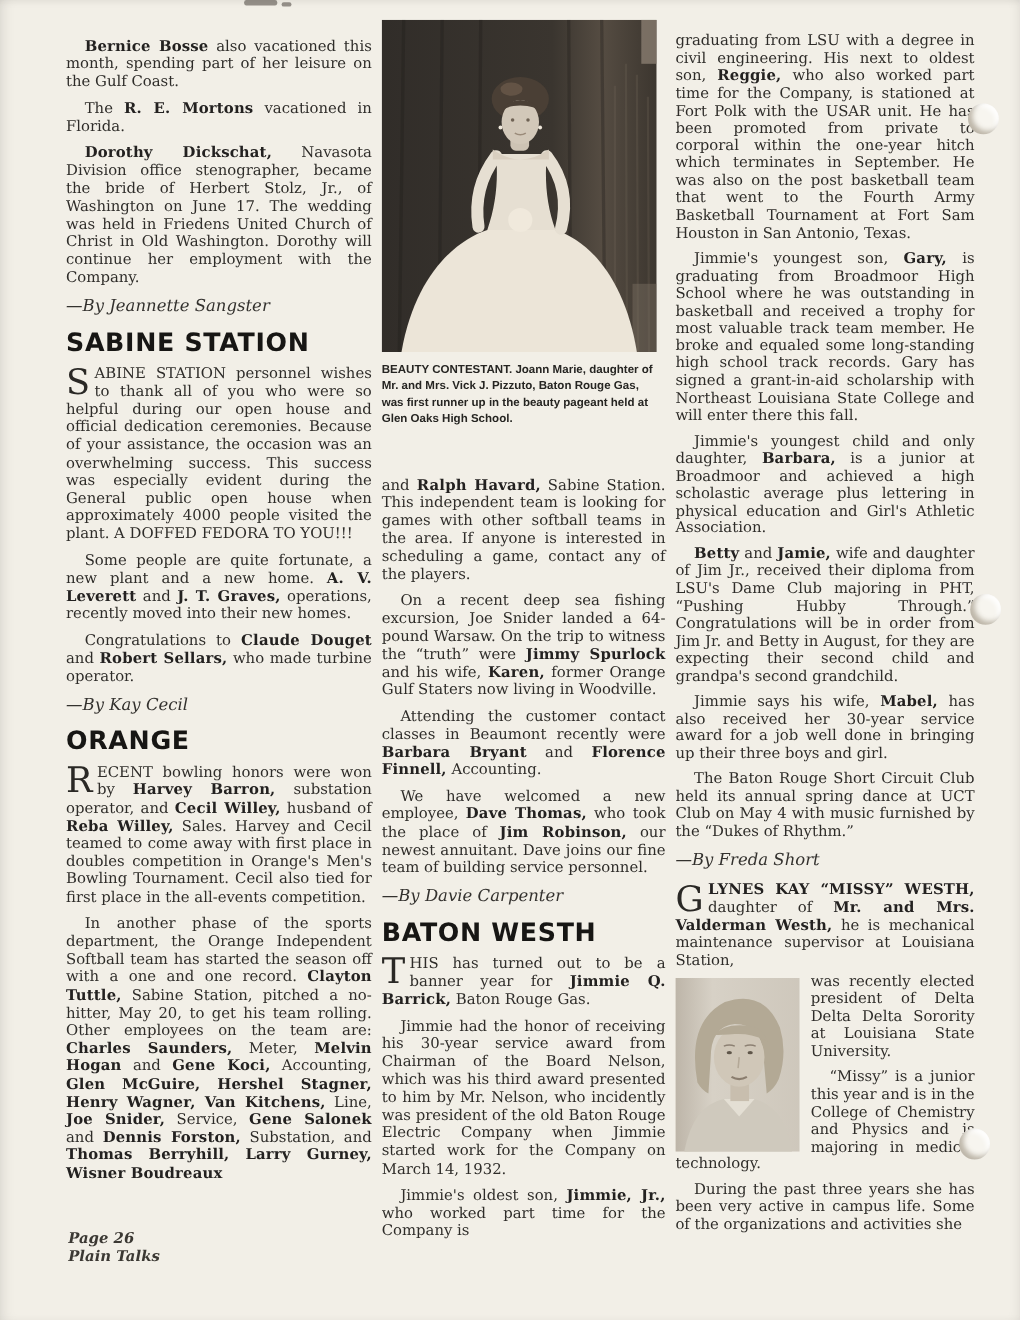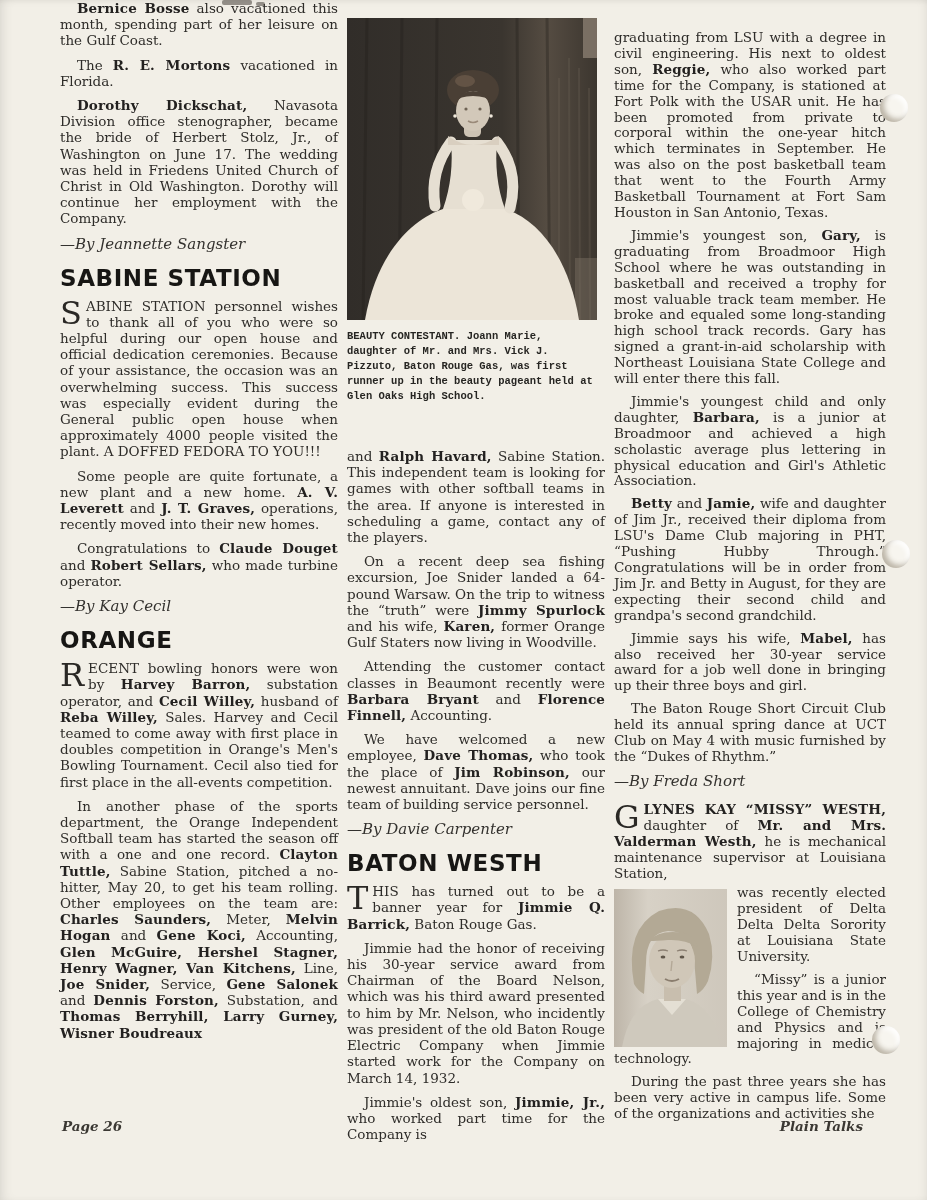--- a/index.html
+++ b/index.html
@@ -1,40 +1,40 @@
 <!DOCTYPE html>
 <html><head>
 <meta charset="utf-8">
 <style>
   html,body{margin:0;padding:0;background:#e8e5de;}
   .page{position:relative;width:927px;height:1200px;background:#f2efe7;overflow:hidden;
         font-family:"DejaVu Serif",serif;color:#2e2c29;
         box-shadow:inset 8px 0 14px -8px rgba(0,0,0,.14), inset -6px 0 12px -7px rgba(0,0,0,.10), inset 0 6px 10px -7px rgba(0,0,0,.08);}
   .cols{display:grid;grid-template-columns:278px 258px 272px;column-gap:9px;padding-left:60px;}
   .col{min-width:0;}
-  .col-left{}
+  .col-left{padding-top:34px;}
   .col-mid{padding-top:18px;}
   .col-right{padding-top:30px;}
   .para{font-size:13.5px;line-height:16.2px;text-align:justify;text-indent:17px;margin:0 0 8px;}
   .para.noindent{text-indent:0;}
   .para b{color:#232120;letter-spacing:.15px;}
   .dropcap{float:left;font-size:32px;line-height:28px;padding:1px 4px 0 0;color:#2a2825;}
   .sec-h{font-family:"DejaVu Sans",sans-serif;font-weight:bold;font-size:23px;letter-spacing:.6px;
          color:#171614;margin:12px 0 7px;}
   .byline{font-style:italic;font-size:15px;text-align:left;padding-right:6px;margin:2px 0 10px;color:#33312e;}
   .beauty{margin:0;width:250px;height:302px;}
-  .caption{font-family:Liberation Mono, monospace;font-weight:bold;font-size:10.5px;line-height:15px;
+  .caption{font-family:Liberation Sans, sans-serif;font-weight:bold;font-size:10.5px;line-height:15px;
            color:#262522;margin-top:9px;width:250px;}
   .mid-blocks{margin-top:44px;}
   .col-right .para{line-height:15.9px;margin-bottom:7px;}
   .westh{margin-top:12px;}
   .westh-intro .para{margin-bottom:4px;}
   .portrait{float:left;width:113px;height:158px;margin:4px 10px 2px 0;}
   .footer{position:absolute;left:62px;right:64px;top:1118px;display:flex;justify-content:space-between;
-          font-style:italic;font-weight:bold;font-size:13.5px;color:#3b3833;}
+          font-style:italic;font-weight:bold;font-size:13.5px;color:#3b3833;flex-direction:column;}
   .hole{position:absolute;width:28px;height:28px;border-radius:50%;background:#f7f5ef;
         box-shadow:inset 4px -3px 5px rgba(120,106,85,.45), inset -3px 3px 4px rgba(255,255,255,.85);}
   .hole.h1{left:880px;top:94px;}
   .hole.h2{left:882px;top:540px;}
   .hole.h3{left:872px;top:1026px;}
   .smudge{position:absolute;background:rgba(55,50,44,.5);border-radius:2px;}
   .s1{left:222px;top:0;width:30px;height:5px;}
   .s2{left:256px;top:2px;width:9px;height:4px;}
 </style>
 </head>

